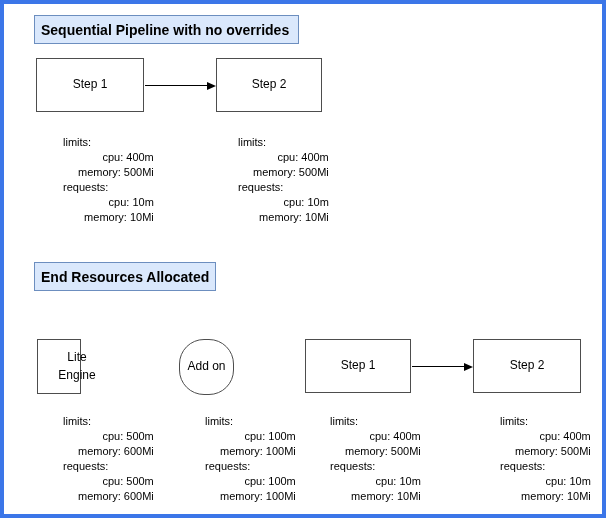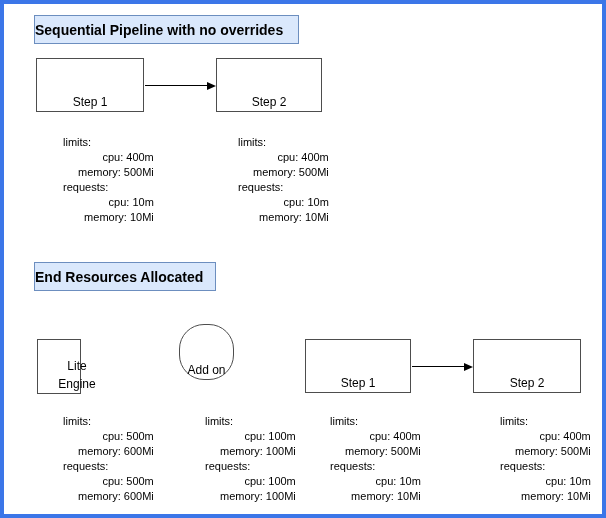--- a/index.html
+++ b/index.html
@@ -16,31 +16,32 @@
   }
   .title-box {
     position: absolute;
     box-sizing: border-box;
     background: #dae8fc;
     border: 1px solid #6c8ebf;
     display: flex;
     align-items: center;
     font-weight: bold;
     font-size: 14px;
+    padding-left: 6px;
     white-space: nowrap;
   }
   .node {
     position: absolute;
     box-sizing: border-box;
     background: #ffffff;
     border: 1px solid #4d4d4d;
     display: flex;
     flex-direction: column;
     align-items: center;
-    justify-content: flex-end;
+    justify-content: center;
     font-size: 12px;
     text-align: center;
     line-height: 1.45;
   }
   .arrow {
     position: absolute;
     height: 0;
     border-top: 1px solid #000000;
   }
   .arrow::after {
@@ -98,21 +99,21 @@
     <div class="ind">memory: 10Mi</div>
   </div>
 
   <div class="title-box" style="left:30px; top:258px; width:182px; height:29px;text-align:right;">End Resources Allocated</div>
 
   <div class="node" style="left:33px; top:335px; width:44px; height:55px;padding-left:36px;">
     <span>Lite</span>
     <span>Engine</span>
   </div>
 
-  <div class="node" style="left:175px; top:320px; width:55px; height:56px;border-radius:25px;">
+  <div class="node" style="left:175px; top:335px; width:55px; height:56px;border-radius:25px;">
     <span>Add on</span>
   </div>
 
   <div class="node" style="left:301px; top:335px; width:106px; height:54px;">
     <span>Step 1</span>
   </div>
 
   <div class="arrow" style="left:408px; top:362px; width:52px;"></div>
 
   <div class="node" style="left:469px; top:335px; width:108px; height:54px;">

